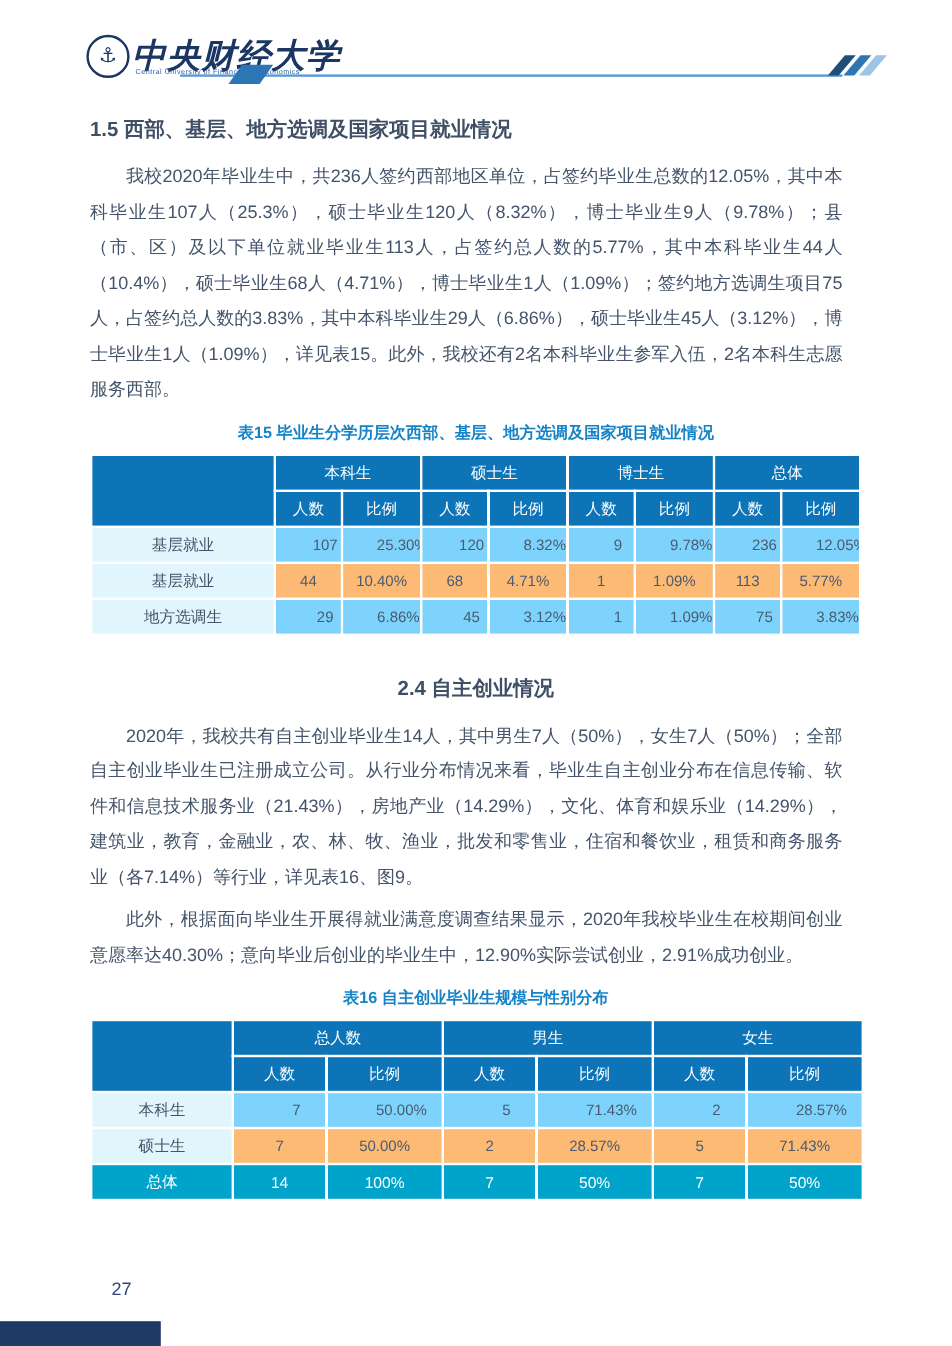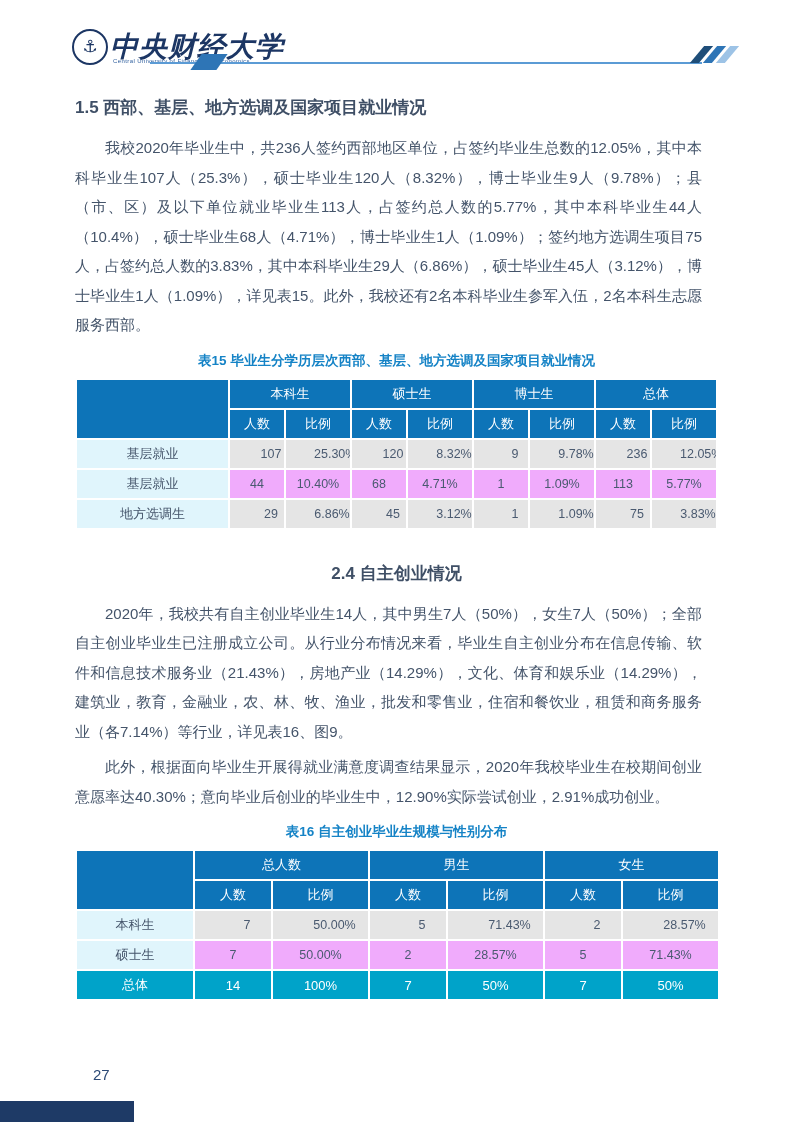--- a/index.html
+++ b/index.html
@@ -30,22 +30,22 @@
   .h24{margin-top:32px;text-align:center;}
   p.body{font-size:15px;line-height:29.5px;text-align:justify;text-indent:2em;margin:0 16px 6px 0;color:#44546a;}
   .tbl-title{font-size:13.5px;font-weight:bold;color:#1583c6;text-align:center;margin:12px 0 8px 0;}
   
   table{border-collapse:collapse;table-layout:fixed;width:643px;
     border:1px solid #22c55e;font-size:12.5px;}
   th,td{border:2px solid #ffffff;text-align:center;vertical-align:middle;
     height:28px;padding:0;overflow:hidden;}
   th{background:#0d74b8;color:#ffffff;font-weight:normal;font-size:13px;}
   td.lbl{background:#e0f5fc;color:#44546a;font-size:13px;}
-  tr.alt td:not(.lbl){background:#e5e5e5;color:#4a5a70;padding-left:28px;}
-  tr.plain td:not(.lbl){background:#f0abfc;color:#4a5a70;}
+  tr.alt td:not(.lbl){background:#7dd3fc;color:#4a5a70;padding-left:28px;}
+  tr.plain td:not(.lbl){background:#fdba74;color:#4a5a70;}
   tr.total td{background:#00a3c9;color:#ffffff;font-size:13px;}
   
   .pagenum{position:absolute;left:93px;top:1066px;font-size:15px;color:#2c4a76;}
   .foot-bar{position:absolute;left:0;top:1101px;width:134px;height:21px;background:#1e3a66;}
 </style>
 </head>
 <body>
 
 <div class="hdr">
   <div class="seal">

